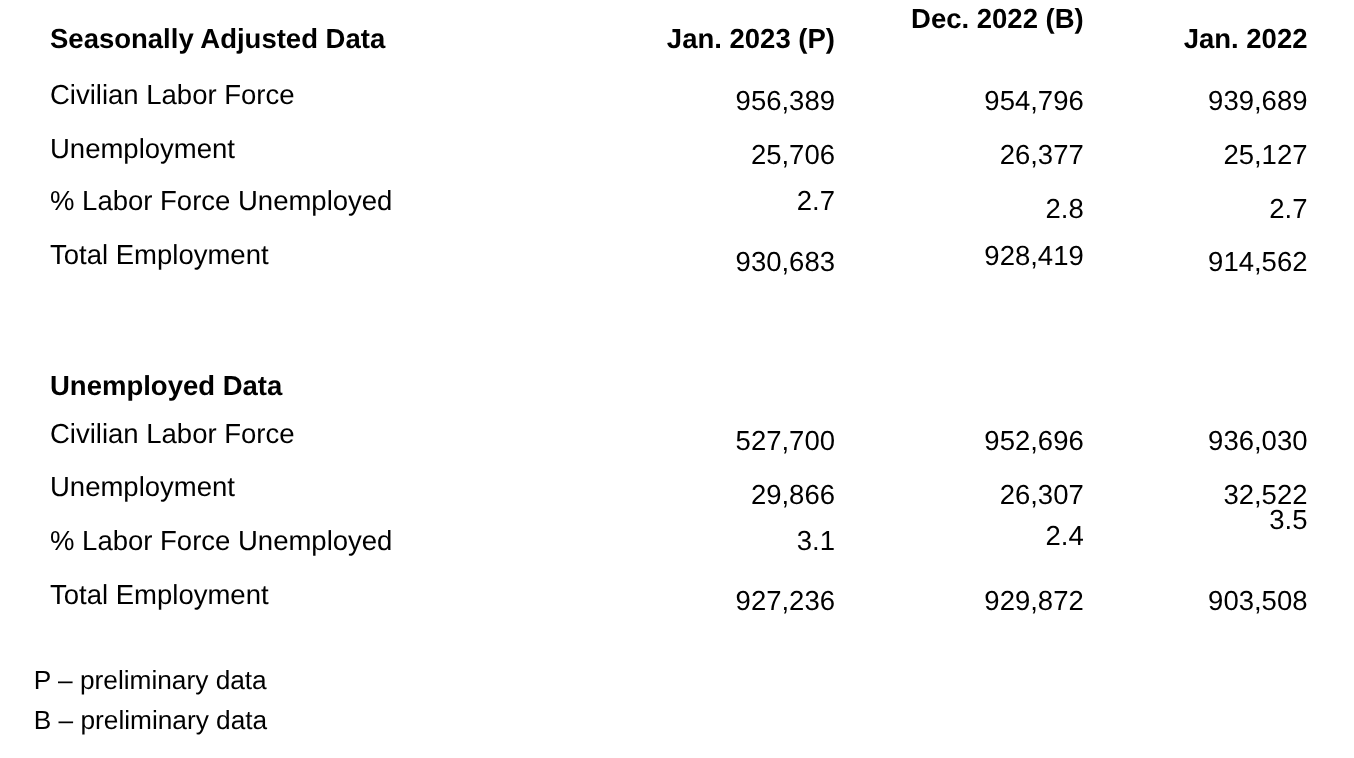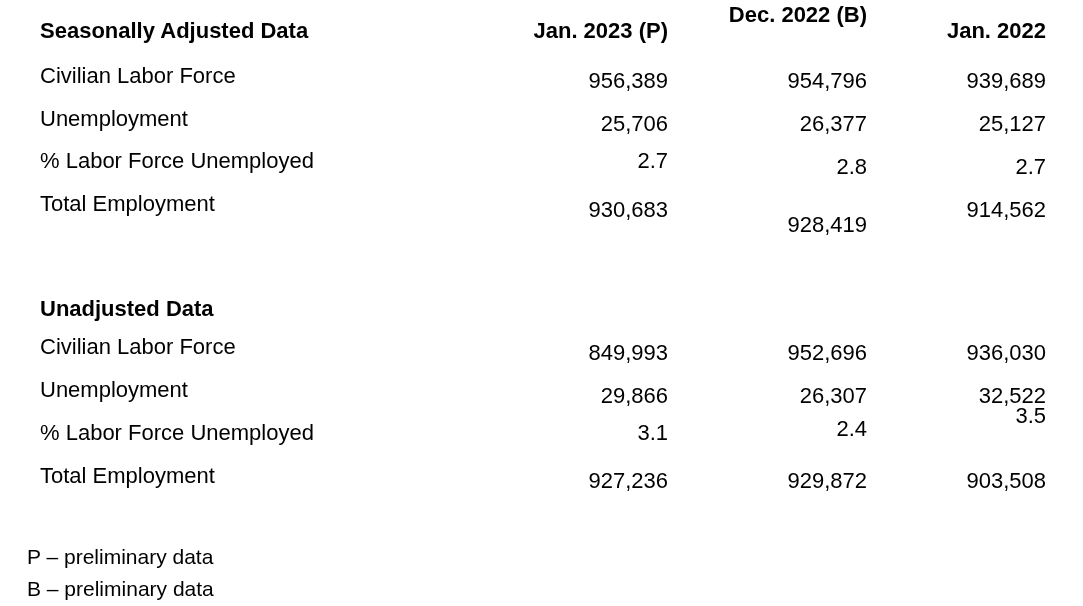--- a/index.html
+++ b/index.html
@@ -8,21 +8,21 @@
       font-family: "Liberation Sans", "DejaVu Sans", sans-serif;
       color: #000; font-size: 22px;
     }
     .abs { position: absolute; white-space: nowrap; line-height: 1; }
     .bold { font-weight: bold; text-align: right; }
     .label { left: 40px; }
     .num { text-align: right; width: 160px; }
     .c1 { left: 508px; }
     .c2 { left: 707px; }
     .c3 { left: 886px; }
-    .note { left: 27px; font-size: 21px; margin-top: 12px; }
+    .note { left: 27px; font-size: 21px; }
   </style>
 </head>
 <body>
 
 <div class="abs label bold" style="top:20px">Seasonally Adjusted Data</div>
 <div class="abs num c1 bold" style="top:20px">Jan. 2023 (P)</div>
 <div class="abs num c2 bold" style="top:4px">Dec. 2022 (B)</div>
 <div class="abs num c3 bold" style="top:20px">Jan. 2022</div>
 
 <div class="abs label" style="top:65px">Civilian Labor Force</div>
@@ -35,27 +35,27 @@
 <div class="abs num c2" style="top:113px">26,377</div>
 <div class="abs num c3" style="top:113px">25,127</div>
 
 <div class="abs label" style="top:150px">% Labor Force Unemployed</div>
 <div class="abs num c1" style="top:150px">2.7</div>
 <div class="abs num c2" style="top:156px">2.8</div>
 <div class="abs num c3" style="top:156px">2.7</div>
 
 <div class="abs label" style="top:193px">Total Employment</div>
 <div class="abs num c1" style="top:199px">930,683</div>
-<div class="abs num c2" style="top:214px">928,419</div>
+<div class="abs num c2" style="top:194px">928,419</div>
 <div class="abs num c3" style="top:199px">914,562</div>
 
-<div class="abs label bold" style="top:298px">Unadjusted Data</div>
+<div class="abs label bold" style="top:298px">Unemployed Data</div>
 
 <div class="abs label" style="top:336px">Civilian Labor Force</div>
-<div class="abs num c1" style="top:342px">849,993</div>
+<div class="abs num c1" style="top:342px">527,700</div>
 <div class="abs num c2" style="top:342px">952,696</div>
 <div class="abs num c3" style="top:342px">936,030</div>
 
 <div class="abs label" style="top:379px">Unemployment</div>
 <div class="abs num c1" style="top:385px">29,866</div>
 <div class="abs num c2" style="top:385px">26,307</div>
 <div class="abs num c3" style="top:385px">32,522</div>
 
 <div class="abs label" style="top:422px">% Labor Force Unemployed</div>
 <div class="abs num c1" style="top:422px">3.1</div>

